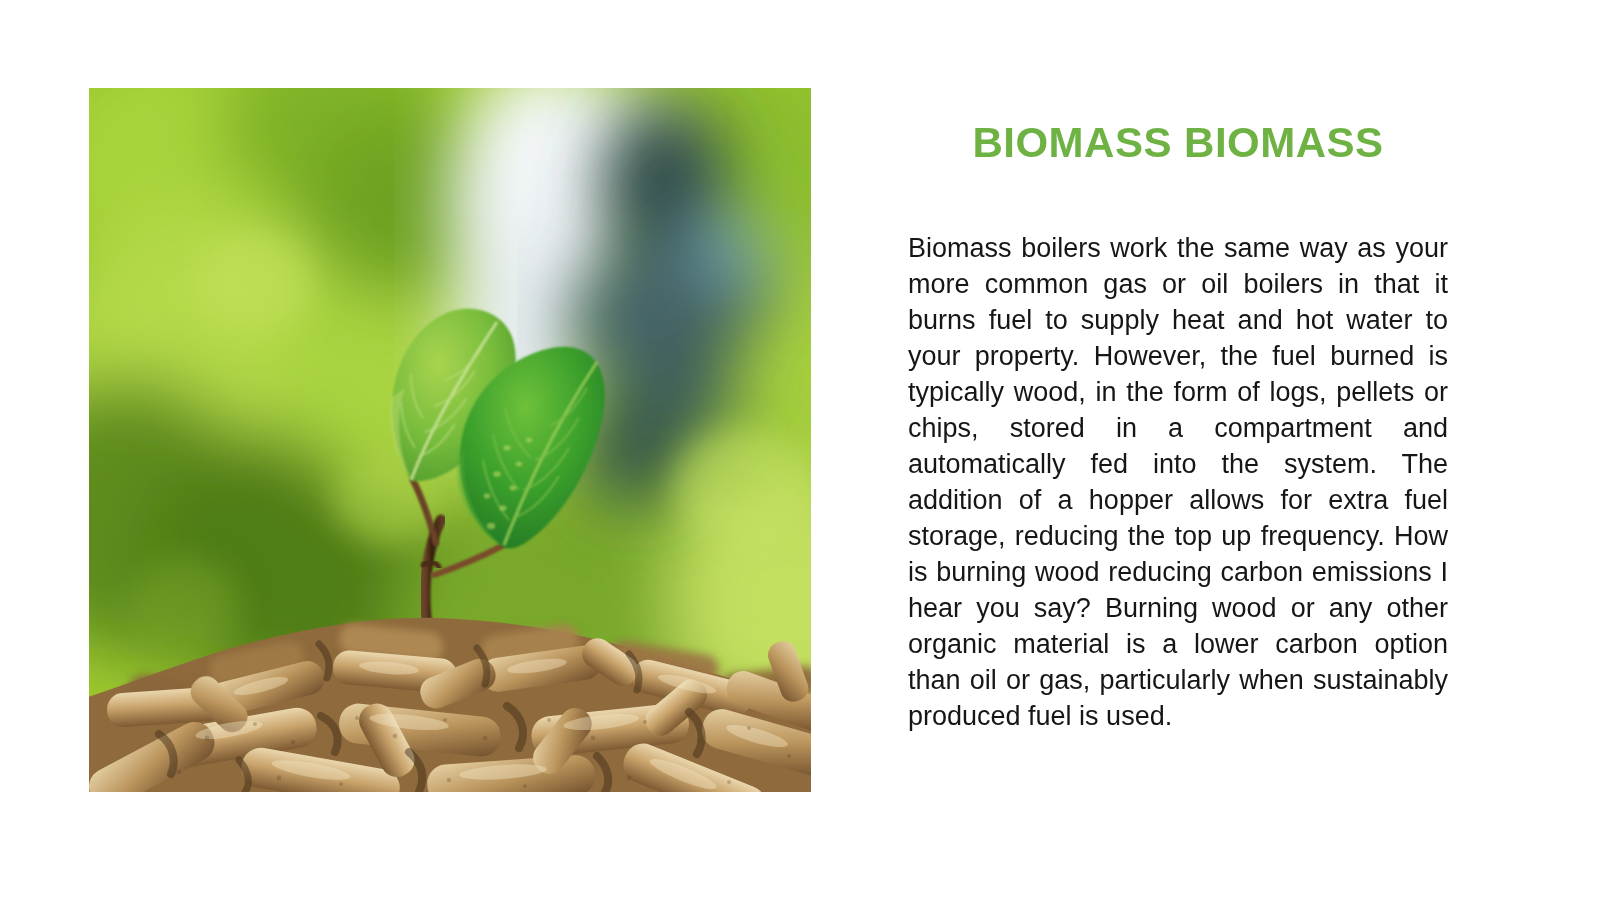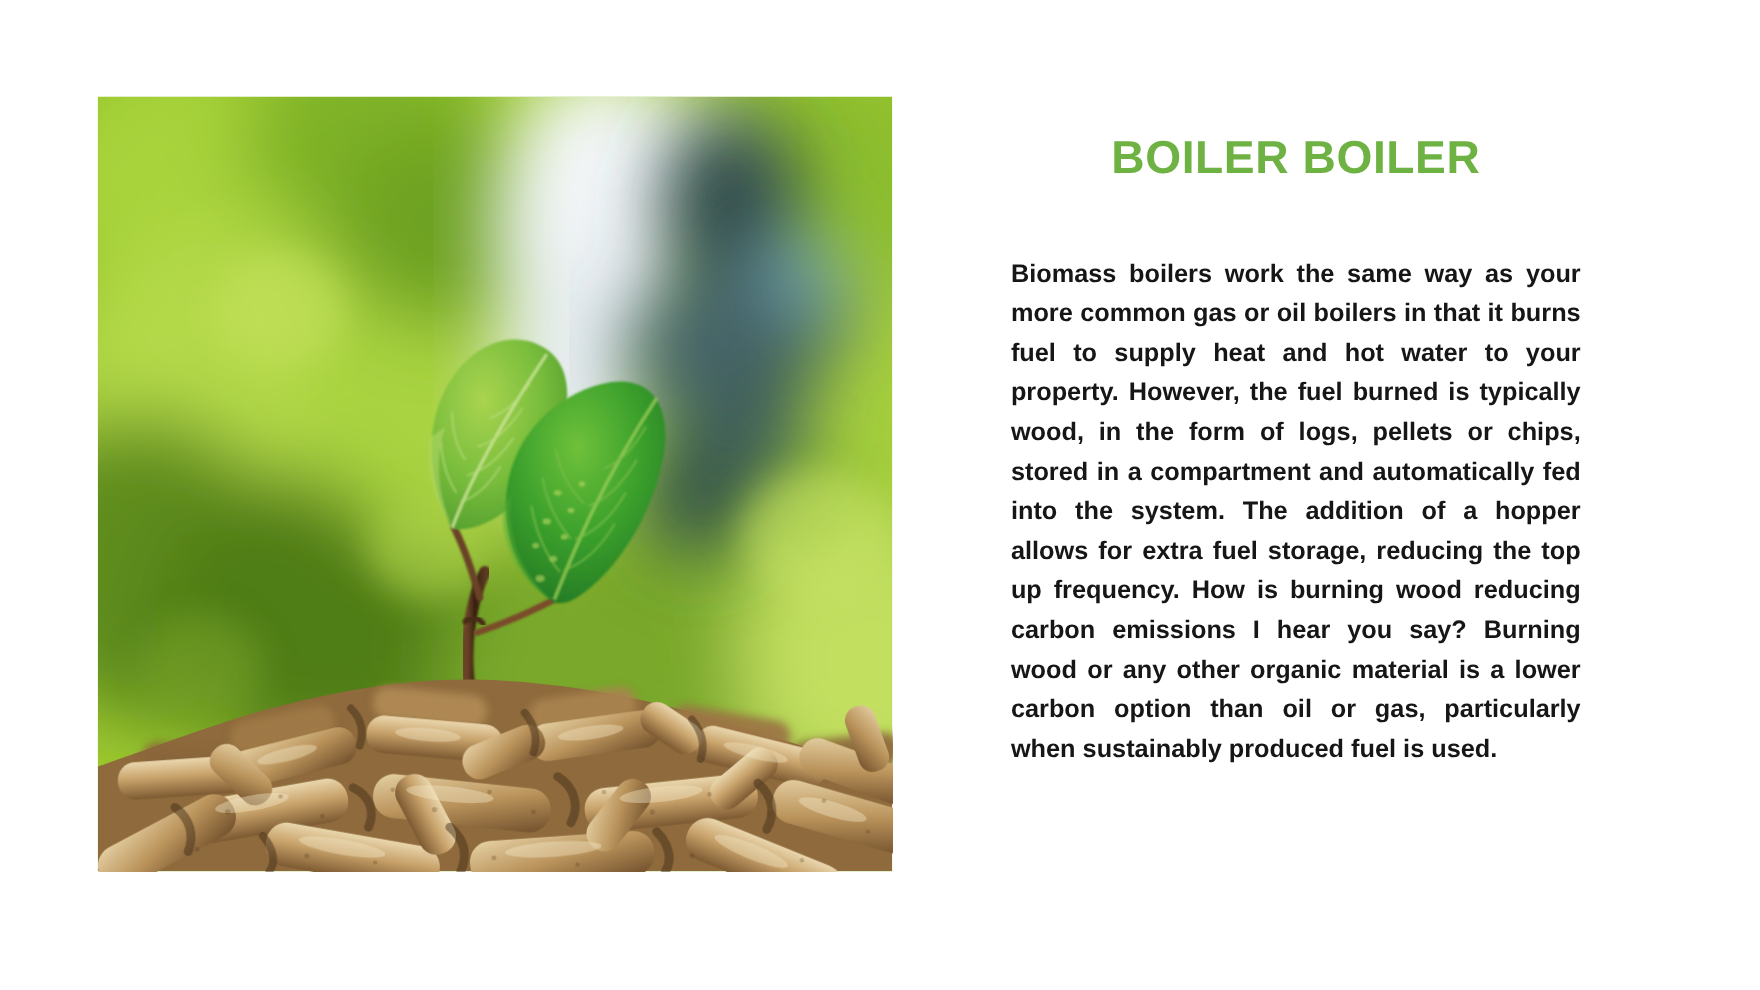--- a/index.html
+++ b/index.html
@@ -48,27 +48,27 @@
     font-size: 42px;
     font-weight: bold;
     letter-spacing: 0.5px;
     color: #6FB244;
     text-align: center;
     line-height: 1.1;
     margin: 0 0 64px 0;
     white-space: nowrap;
   }
   .body-copy {
-    font-size: 23px;
+    font-size: 27px;
     line-height: 36px;
     color: #161616;
     text-align: justify;
     text-justify: inter-word;
-    margin: 16px;
-    font-weight: 700;
+    margin: 5px;
+    font-weight: 400;
   }
 </style>
 </head>
 <body>
 
 <div class="slide">
 
   <div class="photo-frame">
     <svg class="photo-svg" viewBox="0 0 722 704" preserveAspectRatio="xMidYMid slice">
       <defs>
@@ -357,17 +357,17 @@
               <circle cx="640" cy="694" r="2"></circle>
             <circle cx="90" cy="684" r="2.2"></circle>
               <circle cx="700" cy="668" r="2"></circle>
           </g>
         </g>
       </g>
     </svg>
   </div>
 
   <div class="text-col">
-    <h1 class="title">BOILER BOILER</h1>
+    <h1 class="title">BIOMASS BIOMASS</h1>
     <p class="body-copy">Biomass boilers work the same way as your more common gas or oil boilers in that it burns fuel to supply heat and hot water to your property. However, the fuel burned is typically wood, in the form of logs, pellets or chips, stored in a compartment and automatically fed into the system. The addition of a hopper allows for extra fuel storage, reducing the top up frequency. How is burning wood reducing carbon emissions I hear you say? Burning wood or any other organic material is a lower carbon option than oil or gas, particularly when sustainably produced fuel is used.</p>
   </div>
 
 </div>
 
 </body></html>

